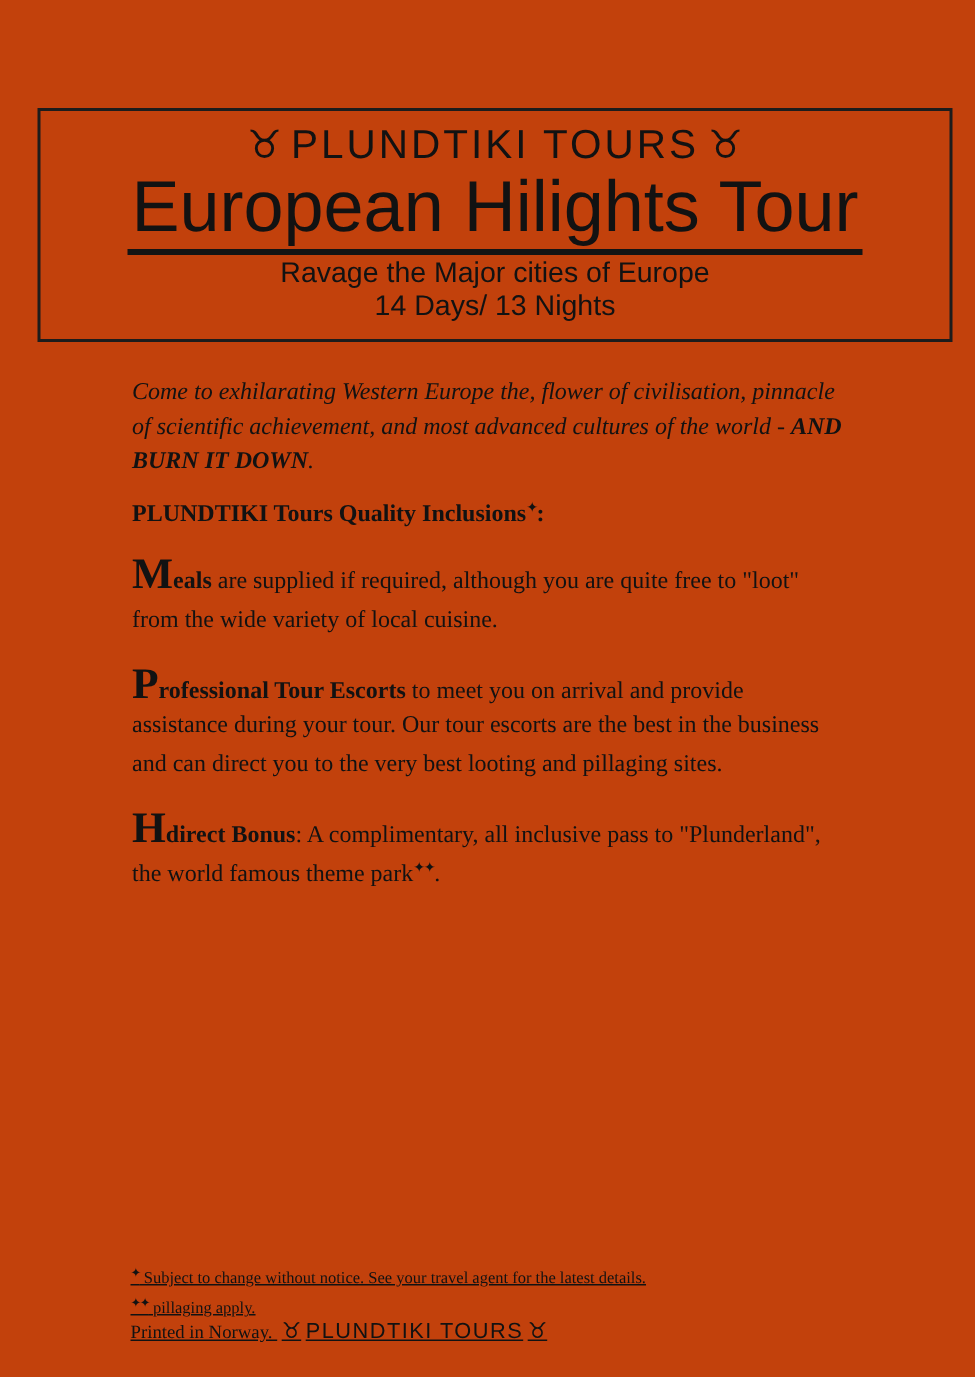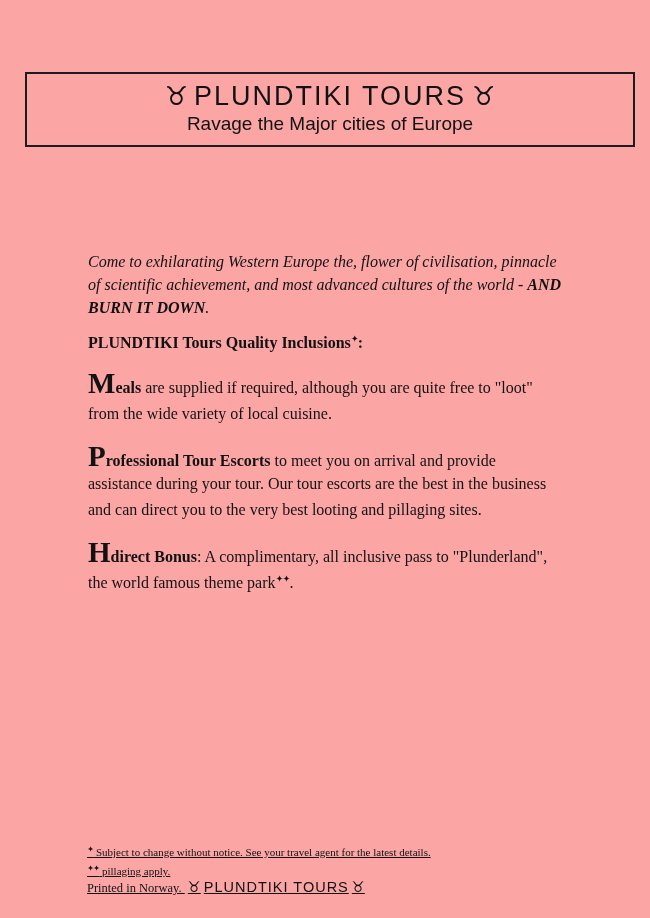--- a/index.html
+++ b/index.html
@@ -4,21 +4,21 @@
 <style>
   html, body {
     margin: 0;
     padding: 0;
     background: #ffffff;
   }
   .page {
     position: relative;
     width: 650px;
     height: 918px;
-    background: #fca5a5;
+    background: #c2410c;
     color: #121212;
     font-family: "Liberation Serif", "DejaVu Serif", "DejaVu Sans", serif;
     overflow: hidden;
   }
 
   
   .header-box {
     box-sizing: border-box;
     position: absolute;
     left: 25px;
@@ -115,21 +115,25 @@
 </style>
 </head>
 <body>
 
 <div class="page">
 
   <div class="header-box">
     <div class="brand-line">
       <span class="taurus">♉</span><span>PLUNDTIKI TOURS</span><span class="taurus">♉</span>
     </div>
+    <div>
+      <span class="main-title">European Hilights Tour</span>
+    </div>
     <div class="sub-line first">Ravage the Major cities of Europe</div>
+    <div class="sub-line">14 Days/ 13 Nights</div>
   </div>
 
   <div class="doc-body">
     <p class="intro"><span>Come to exhilarating Western Europe the, flower of civilisation, pinnacle of scientific achievement, and most advanced cultures of the world - </span><strong>AND BURN IT DOWN</strong><span>.</span></p>
 
     <p class="inclusions-heading"><span>PLUNDTIKI Tours Quality Inclusions</span><sup class="marker">✦</sup><span>:</span></p>
 
     <div id="sections">
   <p class="section"><span class="dropcap">M</span><strong>eals</strong><span> are supplied if required, although you are quite free to "loot"  from the wide variety of local cuisine.</span><sup class="marker"></sup><span></span></p>
 

